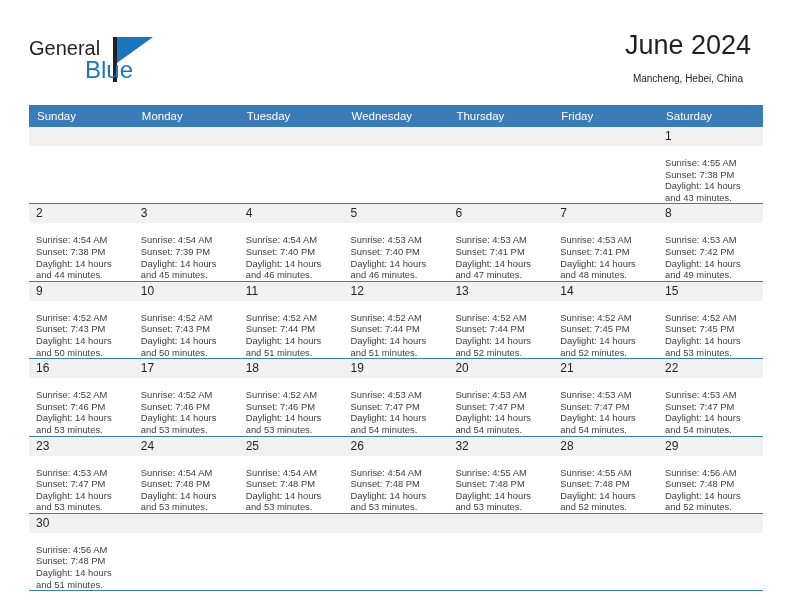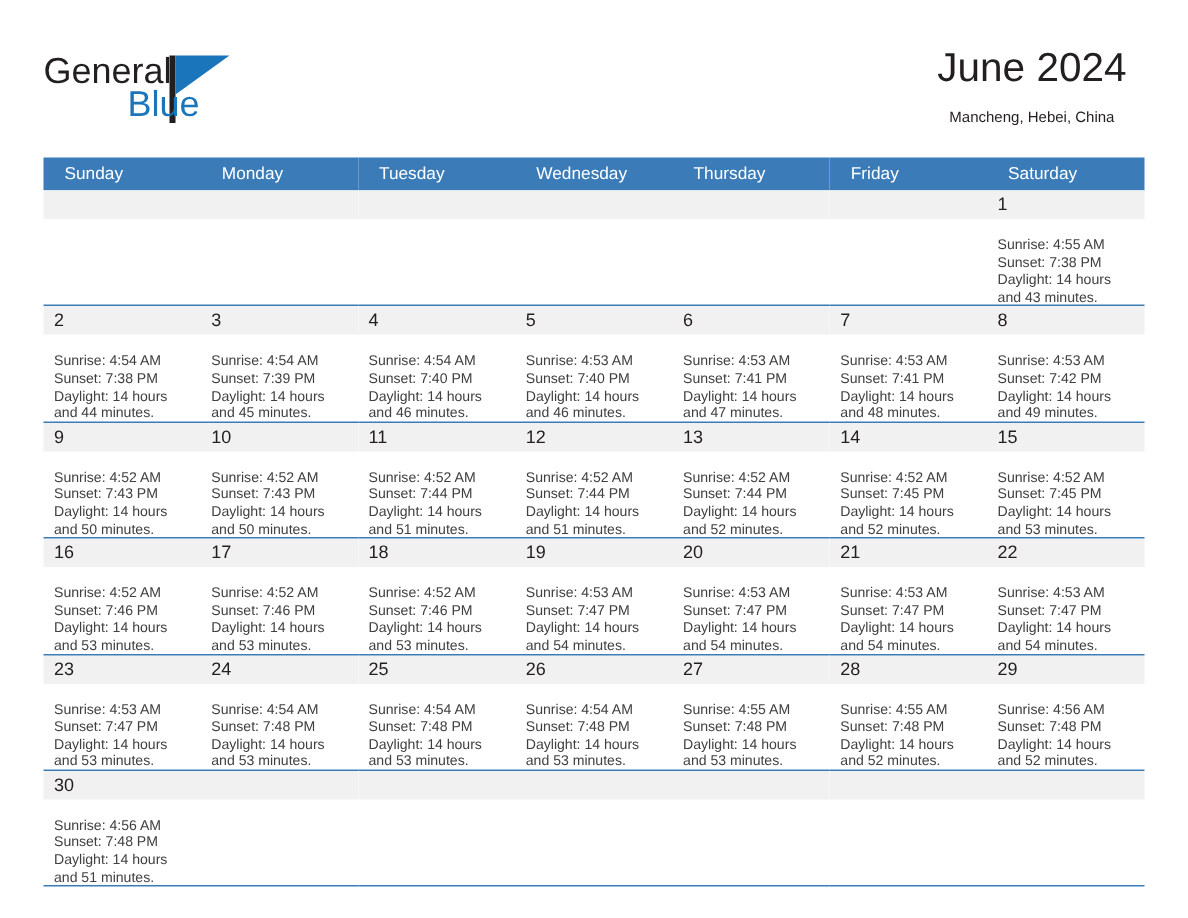--- a/index.html
+++ b/index.html
@@ -33,21 +33,21 @@
     position: absolute;
     left: 0;
     top: 6px;
     width: 200px;
     height: 58px;
   }
   .logo-general {
     position: absolute;
     left: 0;
     top: 0;
-    font-size: 24px;
+    font-size: 20px;
     letter-spacing: 0px;
     color: #231f20;
     font-family: "Liberation Sans", sans-serif;
     line-height: 28px;
   }
   .logo-blue {
     position: absolute;
     left: 56px;
     top: 22px;
     font-size: 24px;
@@ -108,21 +108,21 @@
     width: 734px;
     border-collapse: collapse;
     table-layout: fixed;
   }
   .calendar th {
     background: #3b7cb8;
     color: #ffffff;
     font-size: 11.5px;
     font-weight: normal;
     text-align: left;
-    padding: 5px 0 5px 14px;
+    padding: 5px 0 5px 8px;
     height: 12px;
     border: none;
   }
   .calendar td {
     vertical-align: top;
     padding: 0;
     border: none;
     border-bottom: 1px solid #3b7cb8;
     height: 73px;
     background: #ffffff;
@@ -420,21 +420,21 @@
           </td>
           <td>
             <span class="daynum">26</span>
             <div class="details">
               <div>Sunrise: 4:54 AM</div>
               <div>Sunset: 7:48 PM</div>
               <div class="daylight">Daylight: 14 hours and 53 minutes.</div>
             </div>
           </td>
           <td>
-            <span class="daynum">27</span>
+            <span class="daynum">32</span>
             <div class="details">
               <div>Sunrise: 4:55 AM</div>
               <div>Sunset: 7:48 PM</div>
               <div class="daylight">Daylight: 14 hours and 53 minutes.</div>
             </div>
           </td>
           <td>
             <span class="daynum">28</span>
             <div class="details">
               <div>Sunrise: 4:55 AM</div>

